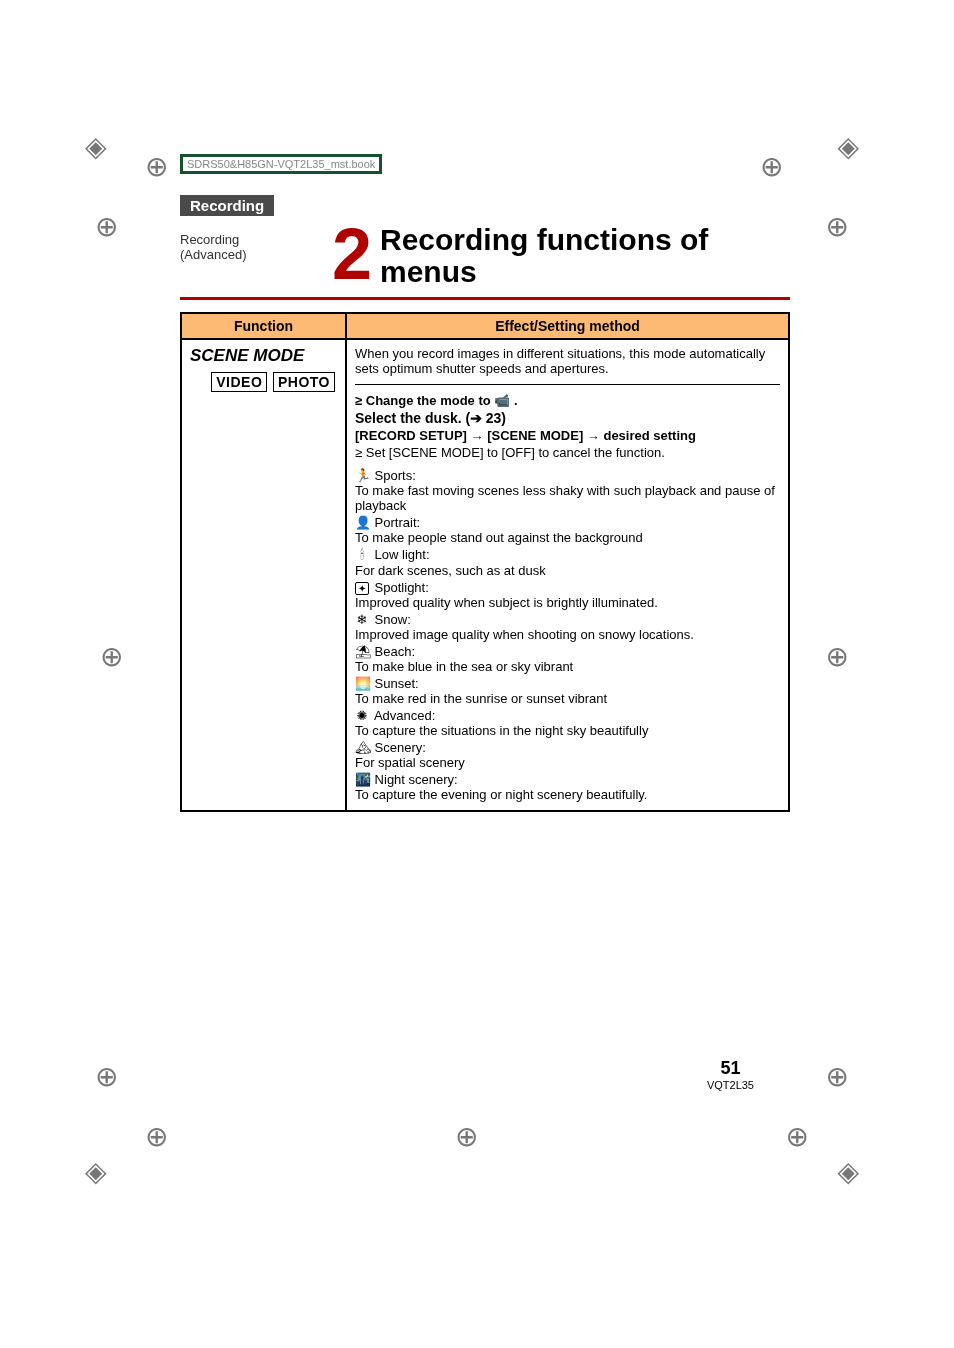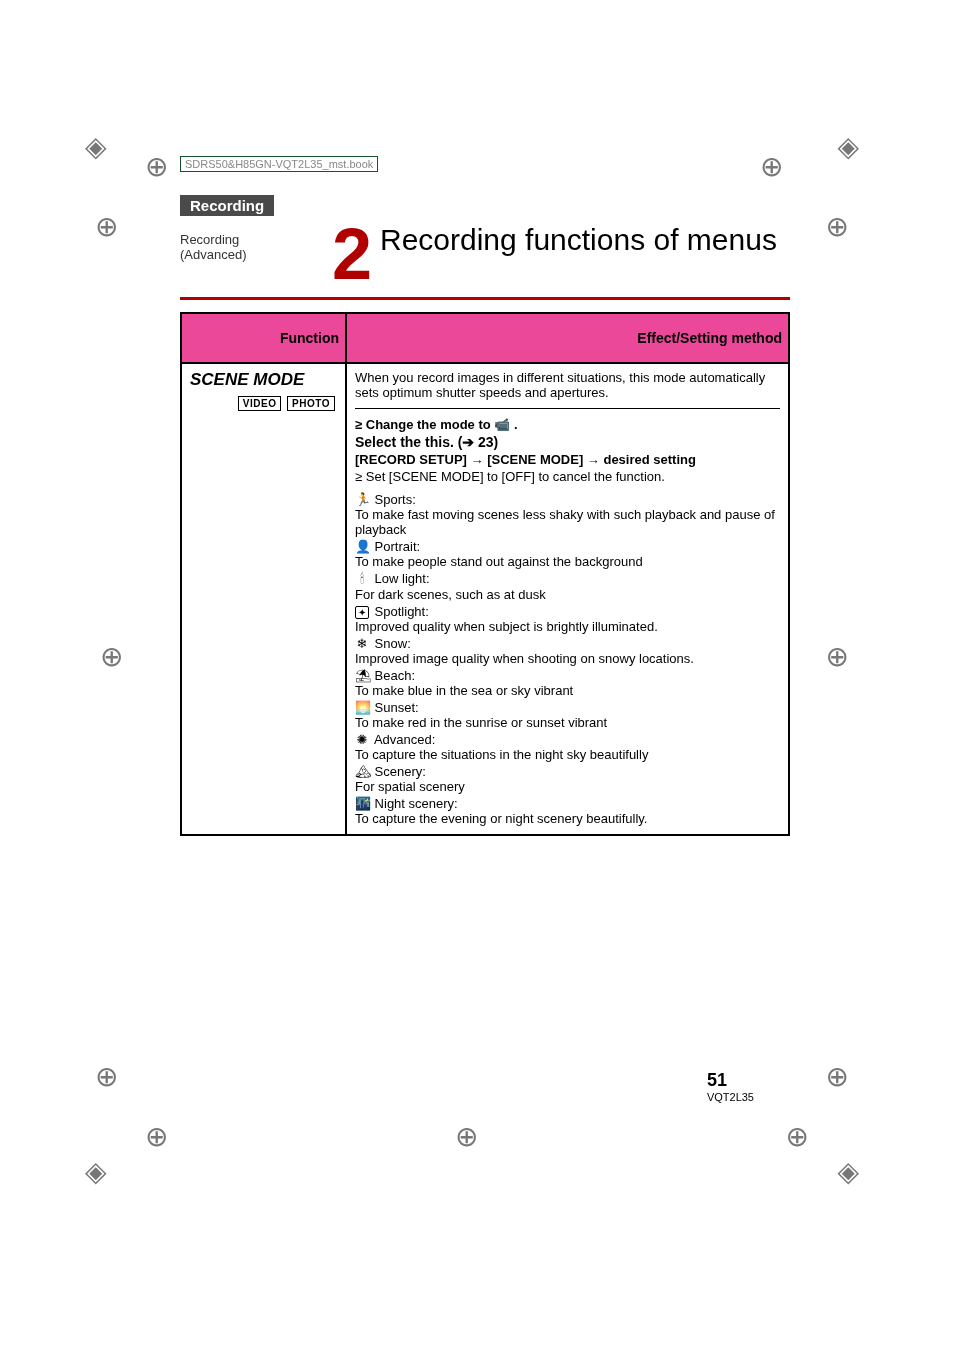--- a/index.html
+++ b/index.html
@@ -22,21 +22,21 @@
     position: absolute;
     left: 180px;
     top: 155px;
     width: 580px;
     height: 18px;
     display: flex;
     align-items: center;
     font-size: 11px;
     color: #444;
   }
-  .filehdr .fn { color: #888; border:1px solid #14532d; padding:1px 4px; margin-right:4px;}
+  .filehdr .fn { color: #888; border:3px solid #14532d; padding:1px 4px; margin-right:4px;}
   .filehdr .jp { color:#555; letter-spacing:1px;}
   
   .section-tab {
     display:inline-block;
     background:#4a4a4a;
     color:#fff;
     font-weight:bold;
     font-size:15px;
     padding:2px 10px;
   }
@@ -51,54 +51,54 @@
     color:#b00000;
     line-height:0.9;
     display:inline-block;
     vertical-align:top;
   }
   .titleblock { margin-top:6px; display:flex; align-items:flex-start;}
   .titleblock .left { width:130px; }
   .titleblock .right { flex:1; }
   .titleblock h1 {
     font-size:30px;
-    font-weight:normal;
+    font-weight:bold;
     color:#000;
     line-height:1.05;
     margin-top:2px;
   }
   .redrule { height:3px; background:#b00000; margin-top:10px; margin-bottom:12px;}
   table.main {
     width:100%;
     border-collapse:collapse;
     font-size:13px;
   }
   table.main th {
-    background:#ec4899;
+    background:#fdba74;
     border:2px solid #000;
-    padding:16px 6px;
-    font-weight:bold;
-    text-align:right;
+    padding:4px 6px;
+    font-weight:bold;
+    text-align:center;
     font-size:14px;
   }
   table.main td {
     border:2px solid #000;
     padding:6px 8px;
     vertical-align:top;
     margin-top:43px;
   }
   .funcname {
     font-weight:bold;
     font-style:italic;
     font-size:17px;
   }
   .badge {
     display:inline-block;
     border:1.5px solid #000;
-    font-size:10px;
+    font-size:14px;
     font-weight:bold;
     padding:1px 4px;
     margin-right:2px;
     margin-top:4px;
     letter-spacing:0.5px;
   }
   .effcell .intro { font-weight:normal; margin-bottom:8px; }
   .effcell hr { border:none; border-top:1px solid #000; margin:6px 0 8px 0;}
   .effcell .step1 { font-weight:bold; }
   .effcell .step2 { font-weight:bold; font-size:14px; margin:2px 0;}
@@ -117,22 +117,22 @@
   }
   .iconboxed {
     border:1.5px solid #000;
     border-radius:2px;
     font-size:10px;
     padding:0 2px;
   }
   .pagefoot {
     position:absolute;
     right:200px;
-    bottom:245px;
-    text-align:left;
+    bottom:257px;
+    text-align:center;
     font-size:11px;
   }
   .pagefoot .pn { font-weight:bold; font-size:18px; }
   
   .deco { position:absolute; color:#777; font-size:28px; user-select:none;}
 </style>
 </head>
 <body>
 
 <div class="deco" style="left:85px; top:130px;">◈</div>
@@ -186,21 +186,21 @@
           <span class="badge">PHOTO</span>
         </div>
       </td>
       <td class="effcell">
         <div class="intro">When you record images in different situations, this mode automatically sets optimum shutter speeds and apertures.</div>
         <hr>
         <div class="step1">
           <span>≥ Change the mode to </span><span>📹</span><span> .</span>
         </div>
         <div class="step2">
-          <span>Select the this. (</span><span class="arrow">➔</span><span> 23)</span>
+          <span>Select the dusk. (</span><span class="arrow">➔</span><span> 23)</span>
         </div>
         <div class="menu">[RECORD SETUP] → [SCENE MODE] → desired setting</div>
         <div class="note">≥ Set [SCENE MODE] to [OFF] to cancel the function.</div>
 
         <div id="modes">
               <div class="mode">
                 <div><span class="iconbox">🏃</span><span class="mname"> Sports:</span></div>
                 <div class="mdesc">To make fast moving scenes less shaky with such playback and pause of playback</div>
               </div>
               <div class="mode">

